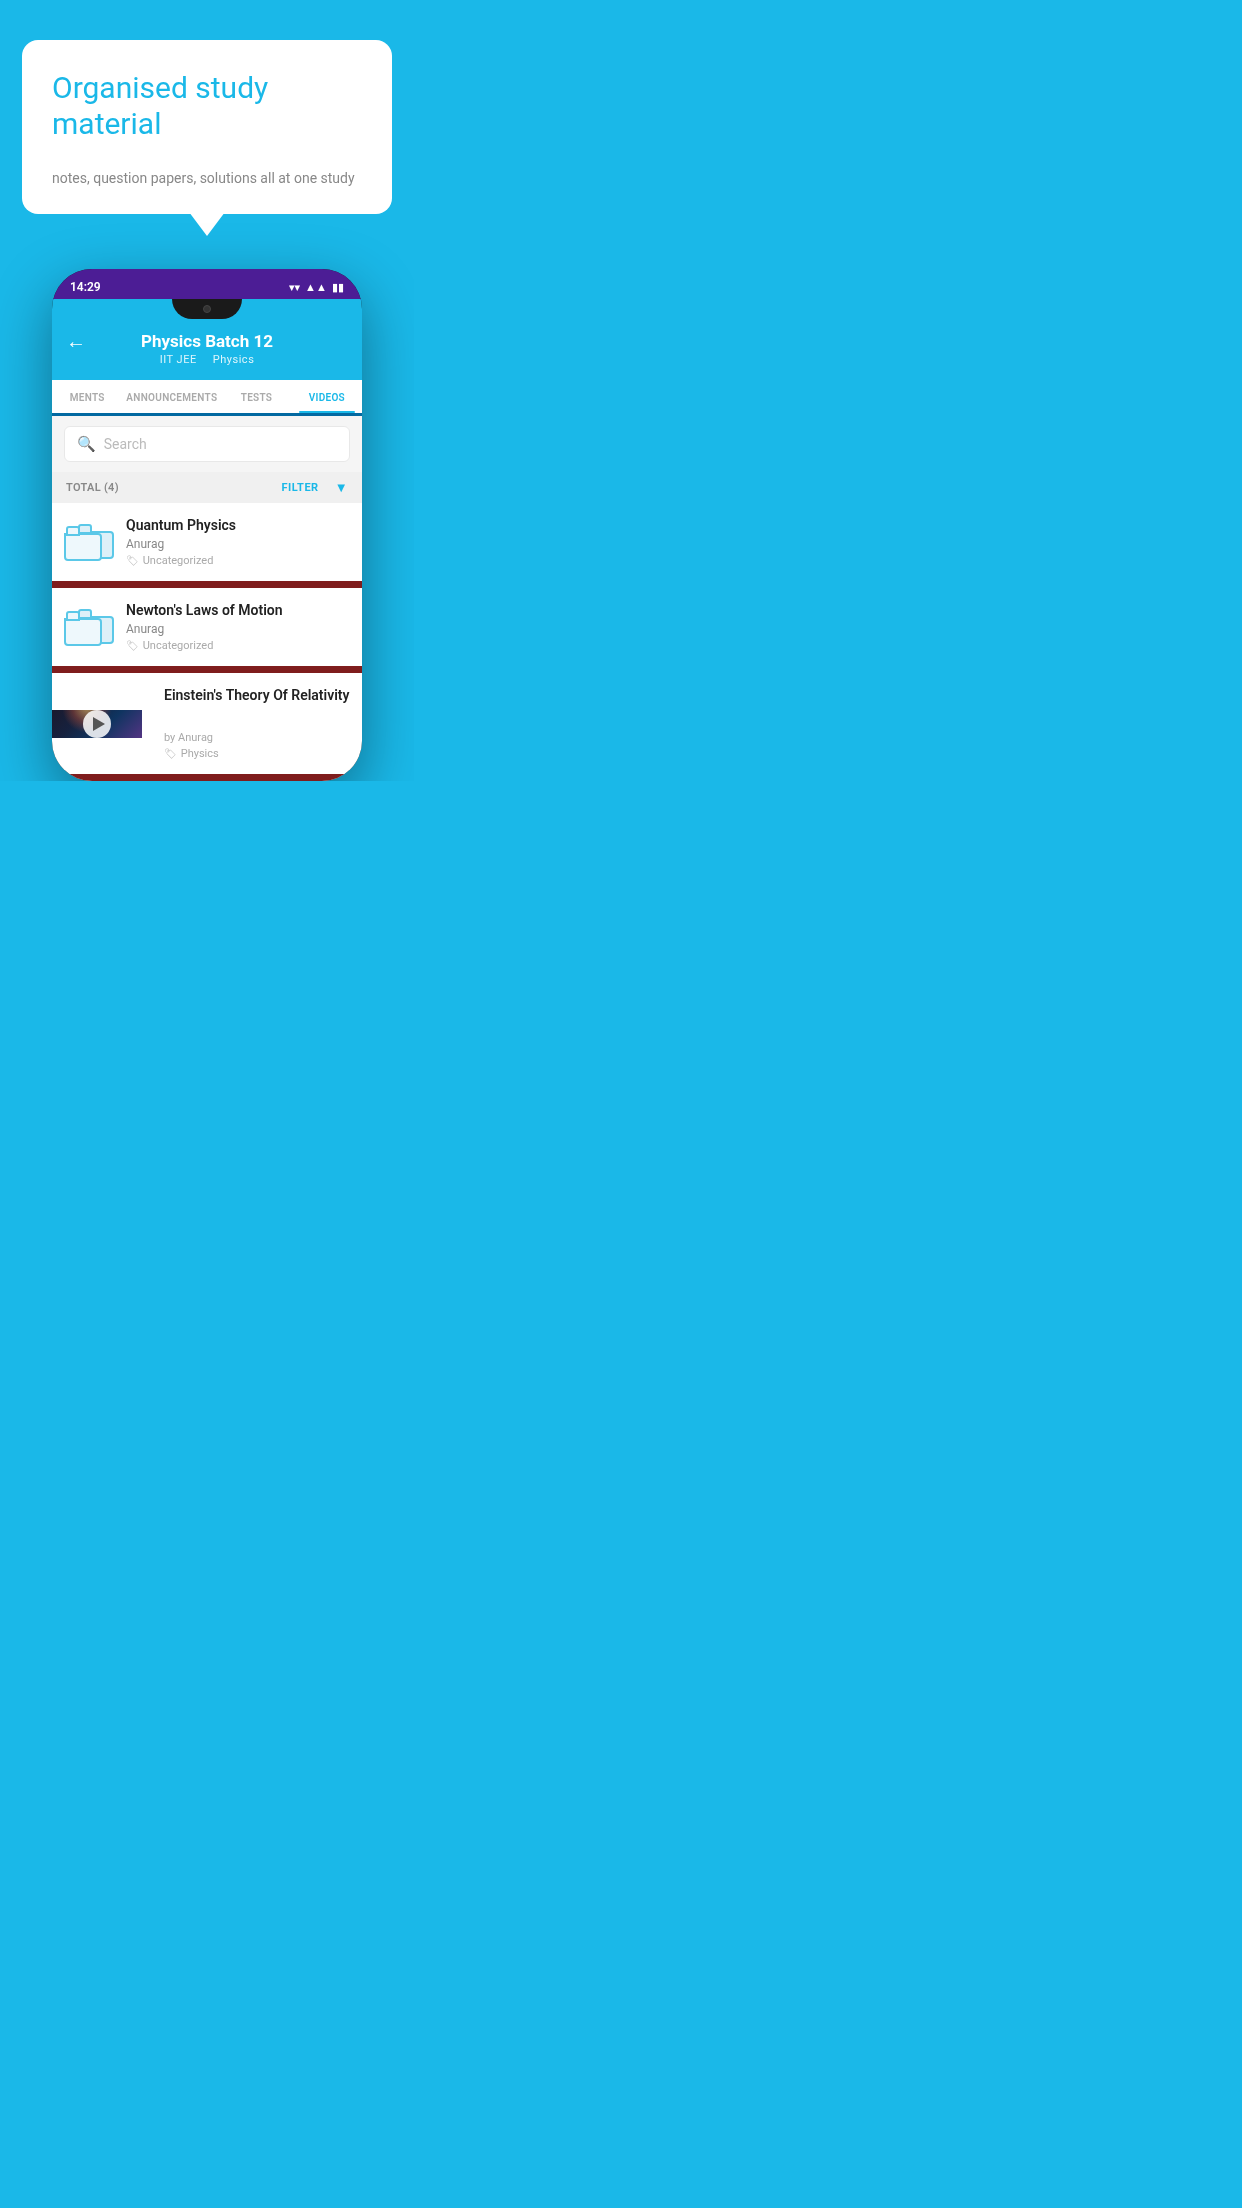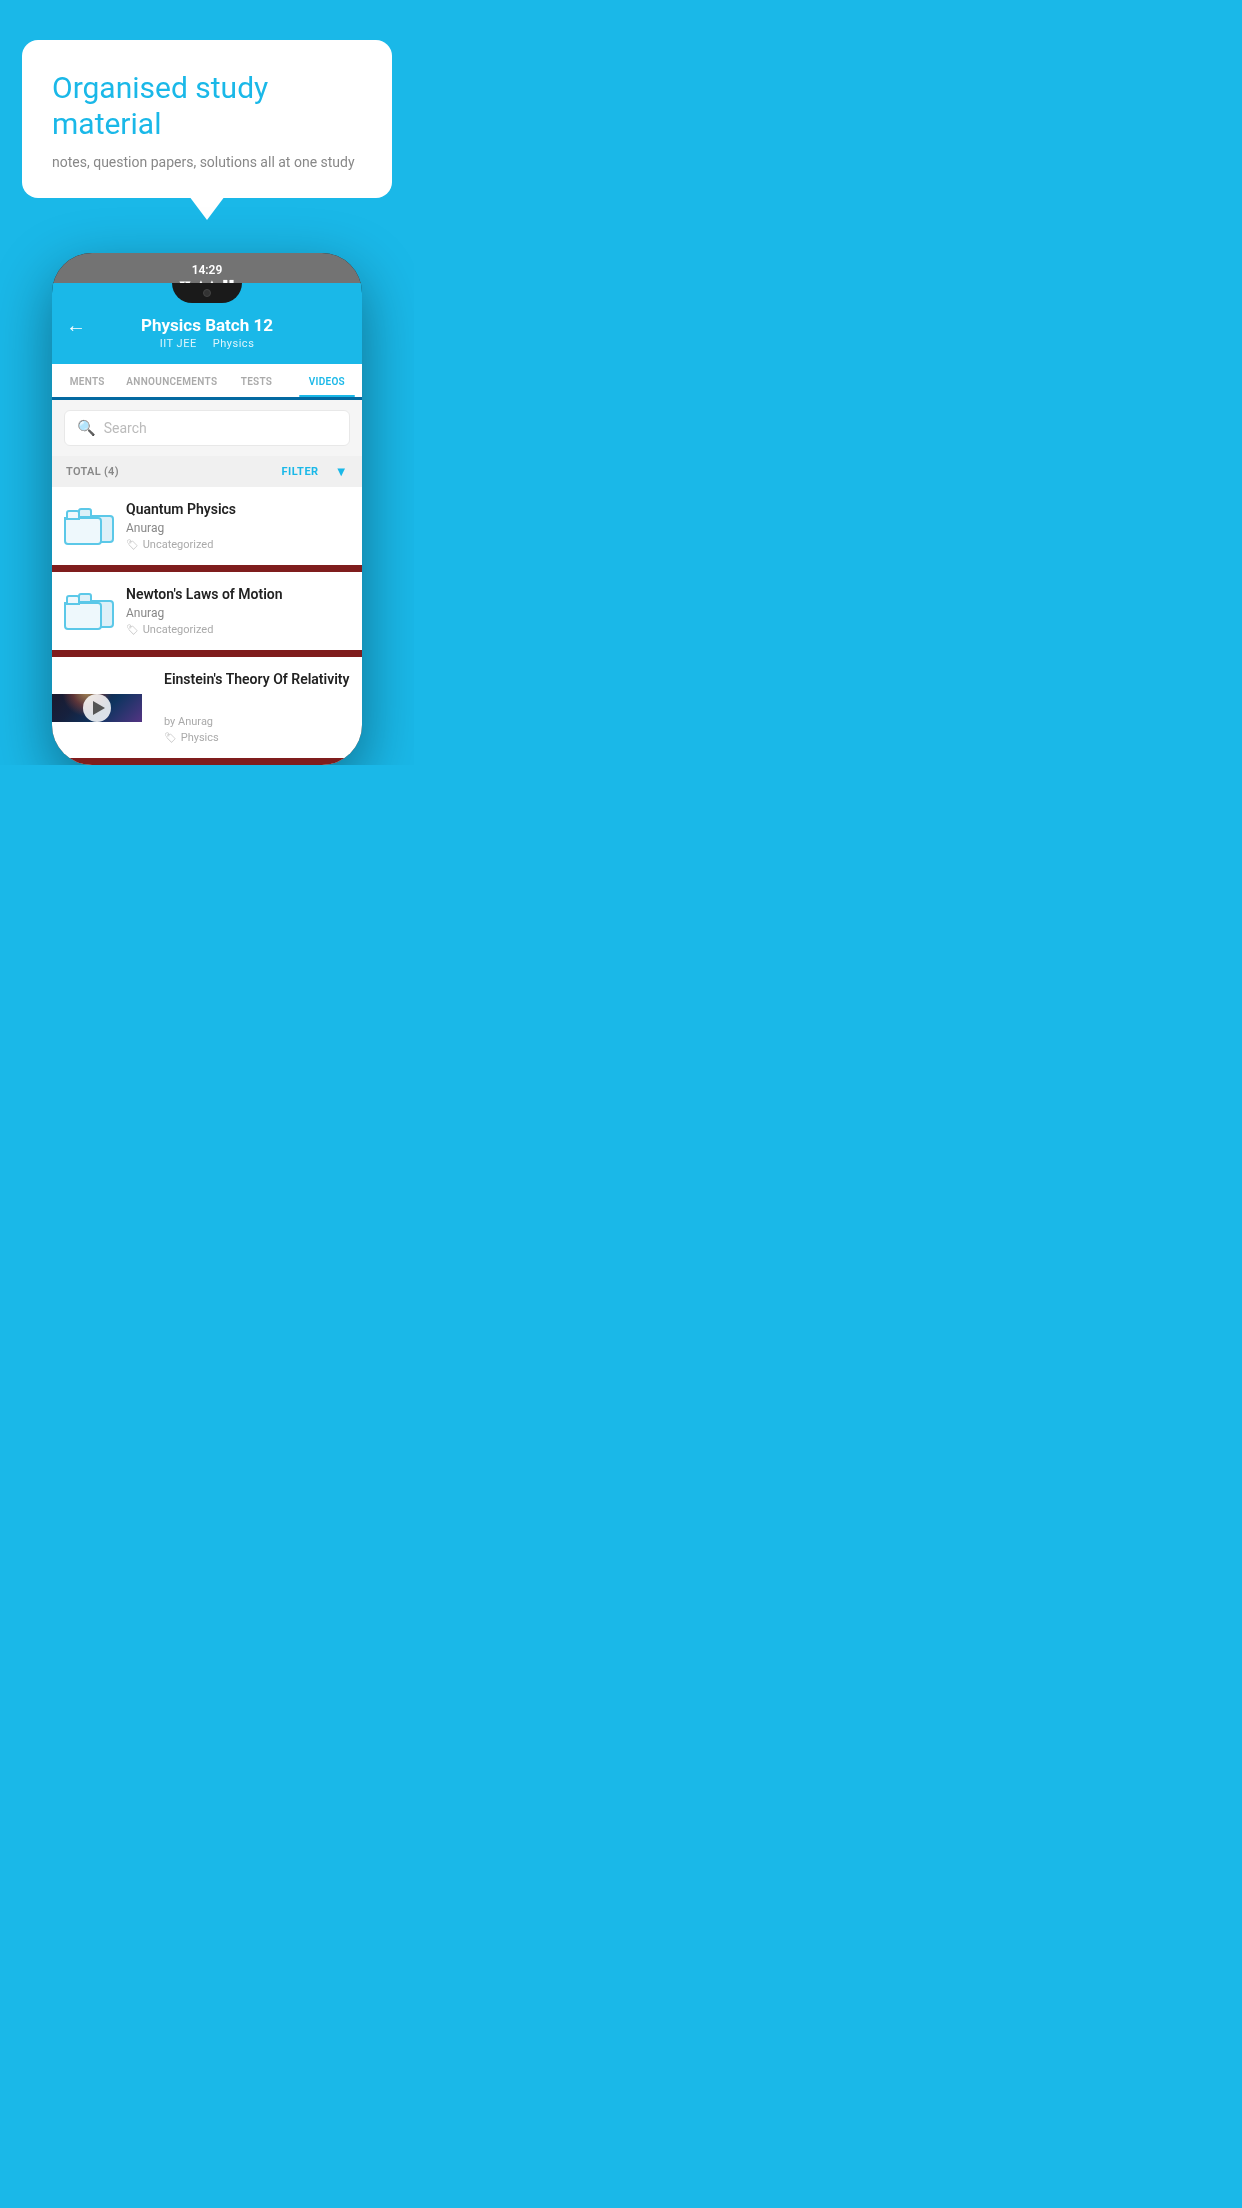--- a/index.html
+++ b/index.html
@@ -43,21 +43,21 @@
       border-left: 18px solid transparent;
       border-right: 18px solid transparent;
       border-top: 24px solid #fff;
     }
 
     .bubble-title {
       color: #1ab8e8;
       font-size: 30px;
       font-weight: 400;
       line-height: 1.2;
-      margin-bottom: 12px;
+      margin-bottom: 28px;
     }
 
     .bubble-subtitle {
       color: #888;
       font-size: 14px;
       font-weight: 400;
     }
 
     
     .phone-wrapper {
@@ -71,27 +71,26 @@
       width: 310px;
       background: #1a1a1a;
       border-radius: 40px;
       overflow: hidden;
       position: relative;
       box-shadow: 0 20px 60px rgba(0,0,0,0.4);
     }
 
     
     .status-bar {
-      background: #737373;
+      background: #4c1d95;
       display: flex;
       align-items: center;
       justify-content: space-between;
       padding: 10px 18px 6px 18px;
       height: 32px;
-      flex-direction: column;
     }
 
     .status-time {
       color: #fff;
       font-size: 12px;
       font-weight: 600;
     }
 
     .status-icons {
       display: flex;

